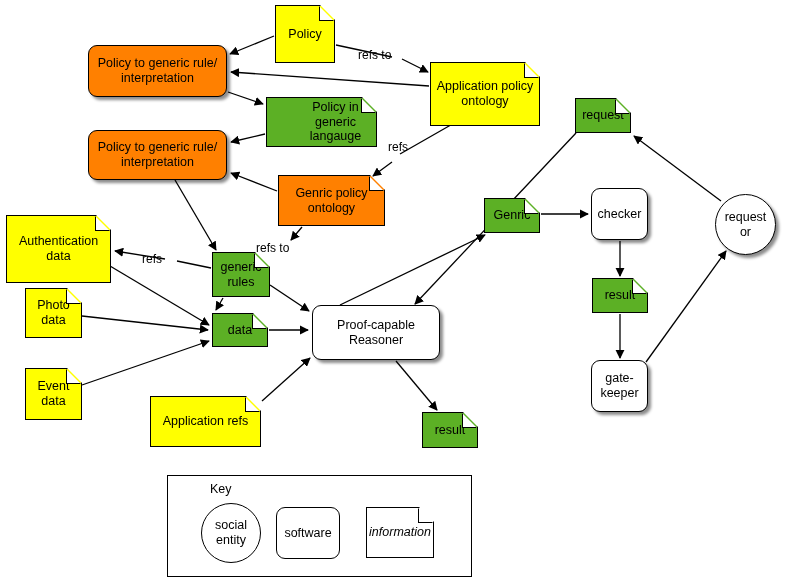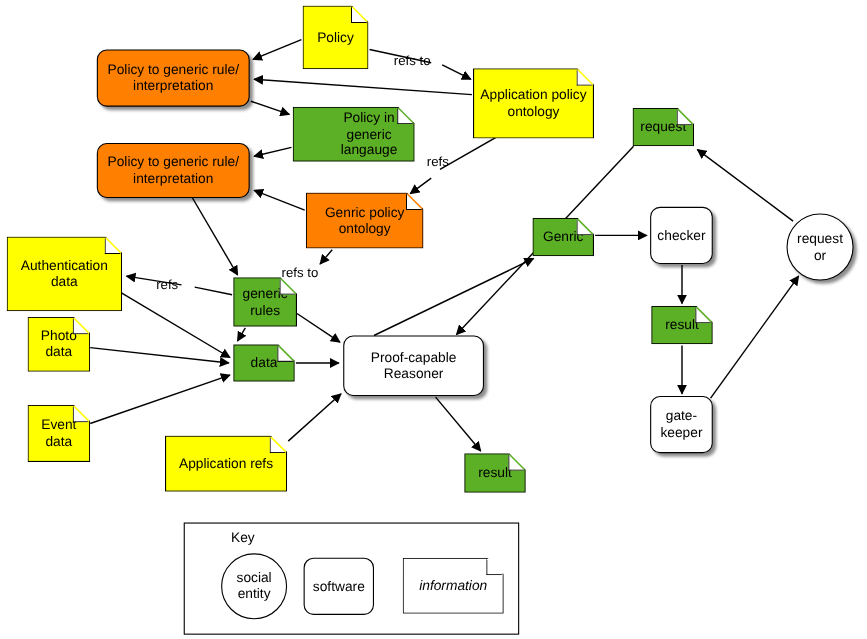--- a/index.html
+++ b/index.html
@@ -259,19 +259,19 @@
   <div id="key-box"></div>
   <div id="key-title">Key</div>
   <div id="key-items-layer">
       <div class="node circle" style="left: 201px; top: 503px; width: 60px; height: 60px; filter: none; z-index: 3;">
         <span class="lbl">social
 entity</span>
       </div>
       <div class="node swbox" style="left: 276px; top: 507px; width: 64px; height: 52px; filter: none; z-index: 3;">
         <span class="lbl">software</span>
       </div>
-      <div class="node note white" style="left: 366px; top: 507px; width: 92px; height: 51px; clip-path: polygon(0px 0px, calc(100% - 15px) 0px, 100% 15px, 100% 100%, 0px 100%); filter: none; z-index: 3;">
+      <div class="node note white" style="left: 366px; top: 507px; width: 68px; height: 51px; clip-path: polygon(0px 0px, calc(100% - 15px) 0px, 100% 15px, 100% 100%, 0px 100%); filter: none; z-index: 3;">
         <span style="position: absolute; top: 0px; right: 0px; width: 15px; height: 15px; background: rgb(255, 255, 255); border-left: 1.6px solid rgb(0, 0, 0); border-bottom: 1.6px solid rgb(0, 0, 0); box-sizing: border-box; clip-path: polygon(0px 0px, 100% 100%, 0px 100%);"></span>
         <span class="lbl italic">information</span>
       </div>
     </div>
 
 </div>
 
 </body></html>

